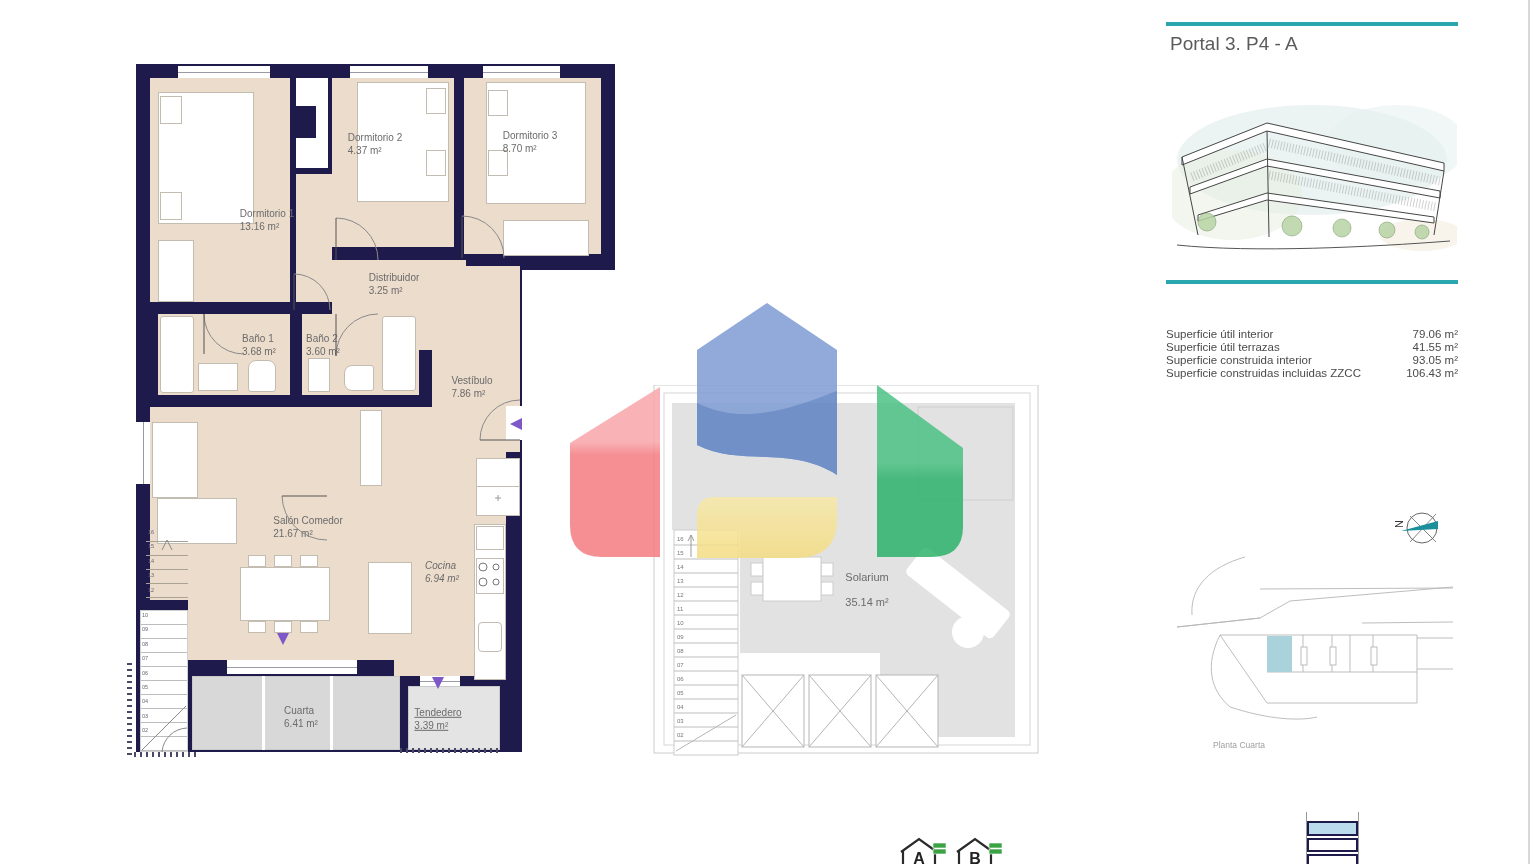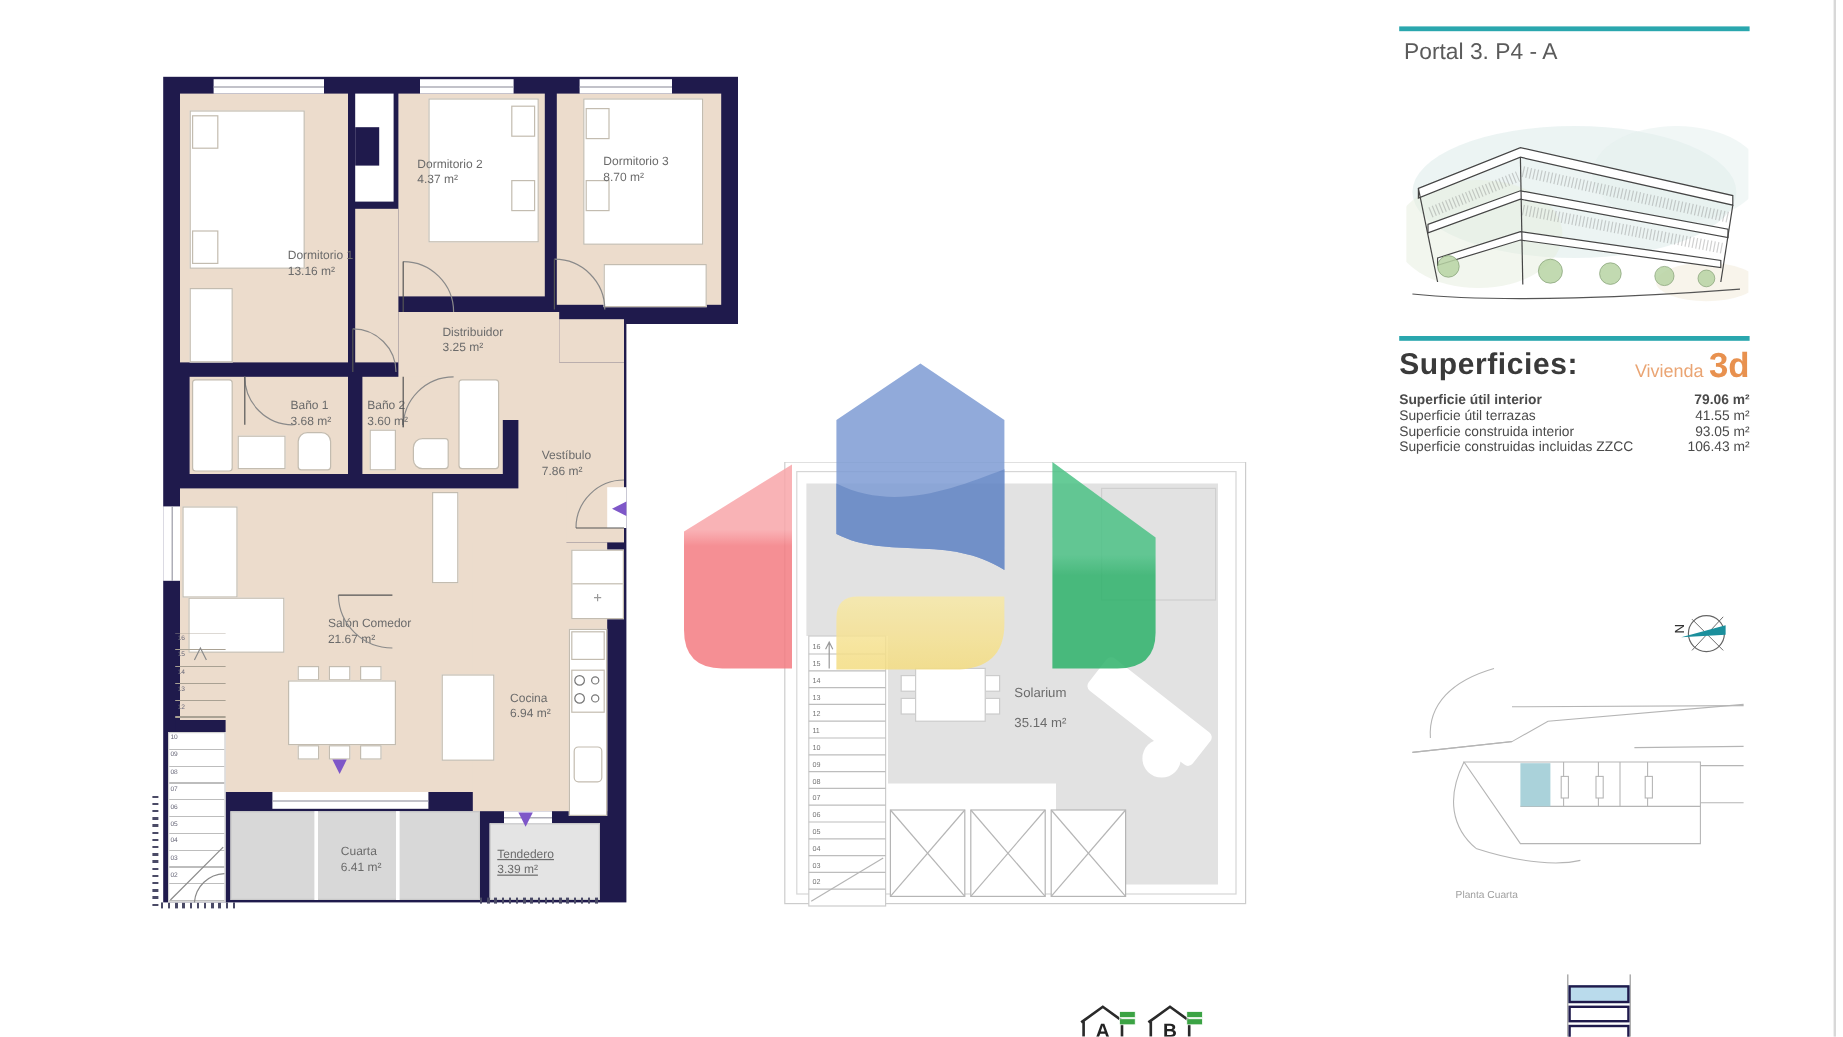--- a/index.html
+++ b/index.html
@@ -148,21 +148,21 @@
         <div>3.60 m²</div>
       </div>
     <div class="rlabel" style="left:340px;top:325px;">
         <div>Vestíbulo</div>
         <div>7.86 m²</div>
       </div>
     <div class="rlabel" style="left:176px;top:465px;">
         <div>Salón Comedor</div>
         <div>21.67 m²</div>
       </div>
-    <div class="rlabel" style="left:310px;top:527px;">
+    <div class="rlabel" style="left:310px;top:510px;font-style:italic;">
         <div>Cocina</div>
         <div>6.94 m²</div>
       </div>
     <div class="rlabel" style="left:169px;top:655px;">
         <div>Cuarta</div>
         <div>6.41 m²</div>
       </div>
     <div class="rlabel" style="left:306px;top:657px;text-decoration:underline;">
         <div>Tendedero</div>
         <div>3.39 m²</div>
@@ -349,26 +349,21 @@
     <g fill="#b8d4a4" opacity="0.85" stroke="#6f8f5f" stroke-width="0.6">
       <circle cx="35" cy="137" r="9"></circle>
         <circle cx="120" cy="141" r="10"></circle>
         <circle cx="170" cy="143" r="9"></circle>
       <circle cx="215" cy="145" r="8"></circle>
         <circle cx="250" cy="147" r="7"></circle>
     </g>
   </svg>
 
   <div class="tealline" style="top:280px;"></div>
-  <div class="suphead">
-    <span class="suptitle">Superficies:</span>
-    <span style="white-space:nowrap;"><span class="vivienda">Vivienda</span>
-    <span class="vivval">3d</span></span>
-  </div>
-  <div class="srow" style="top:328px;font-weight:bold;">
+  <div class="srow" style="top:328px;">
       <span>Superficie útil interior</span>
       <span>79.06 m²</span>
     </div>
   <div class="srow" style="top:341px;">
       <span>Superficie útil terrazas</span>
       <span>41.55 m²</span>
     </div>
   <div class="srow" style="top:354px;">
       <span>Superficie construida interior</span>
       <span>93.05 m²</span>

